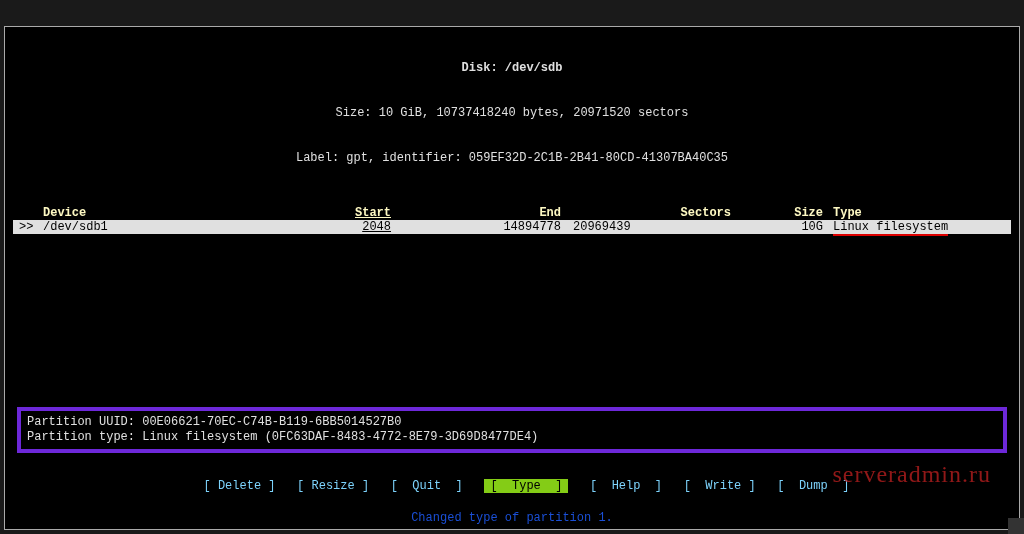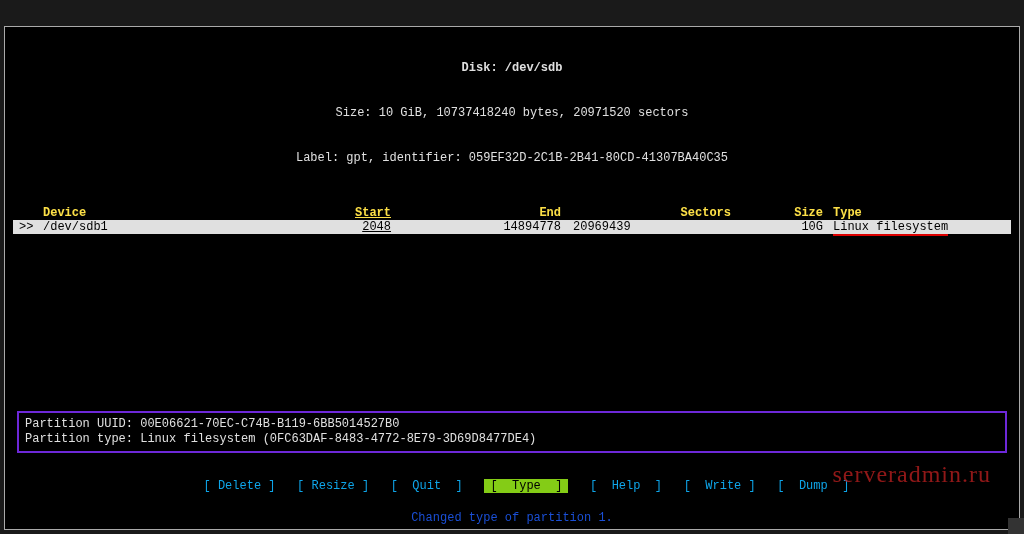--- a/index.html
+++ b/index.html
@@ -39,21 +39,21 @@
     }
     table {
       width: 100%;
       border-collapse: collapse;
       table-layout: fixed;
     }
     th {
       text-align: left;
       font-weight: bold;
       padding: 0 6px;
-      color: #fde047;
+      color: #fef9c3;
       white-space: nowrap;
     }
     td {
       padding: 0 6px;
       white-space: nowrap;
     }
     .col-selector { width: 24px; }
     .col-device  { width: 200px; }
     .col-start   { width: 160px; text-align: right; text-decoration: underline; }
     .col-end     { width: 170px; text-align: right; }
@@ -63,33 +63,33 @@
     tr.selected-row {
       background: #e0e0e0;
       color: #000;
     }
     .selected-row .type-underline {
       border-bottom: 2px solid #d00;
       padding-bottom: 0px;
     }
     .spacer { flex: 1 1 auto; }
     .partition-box {
-      border: 2px solid #6d28d9;
+      border: 4px solid #6d28d9;
       margin: 6px 4px;
       padding: 4px 6px;
       line-height: 15px;
     }
     .menu-row {
       text-align: center;
       margin-top: 6px;
       white-space: pre;
     }
     .menu-item {
       display: inline;
-      color: #0ea5e9;
+      color: #7dd3fc;
     }
     .menu-item.selected {
       background: #84cc16;
       color: #000;
       padding: 0 6px;
     }
     .status-line {
       text-align: center;
       color: #1a4fd6;
       margin-top: 4px;

